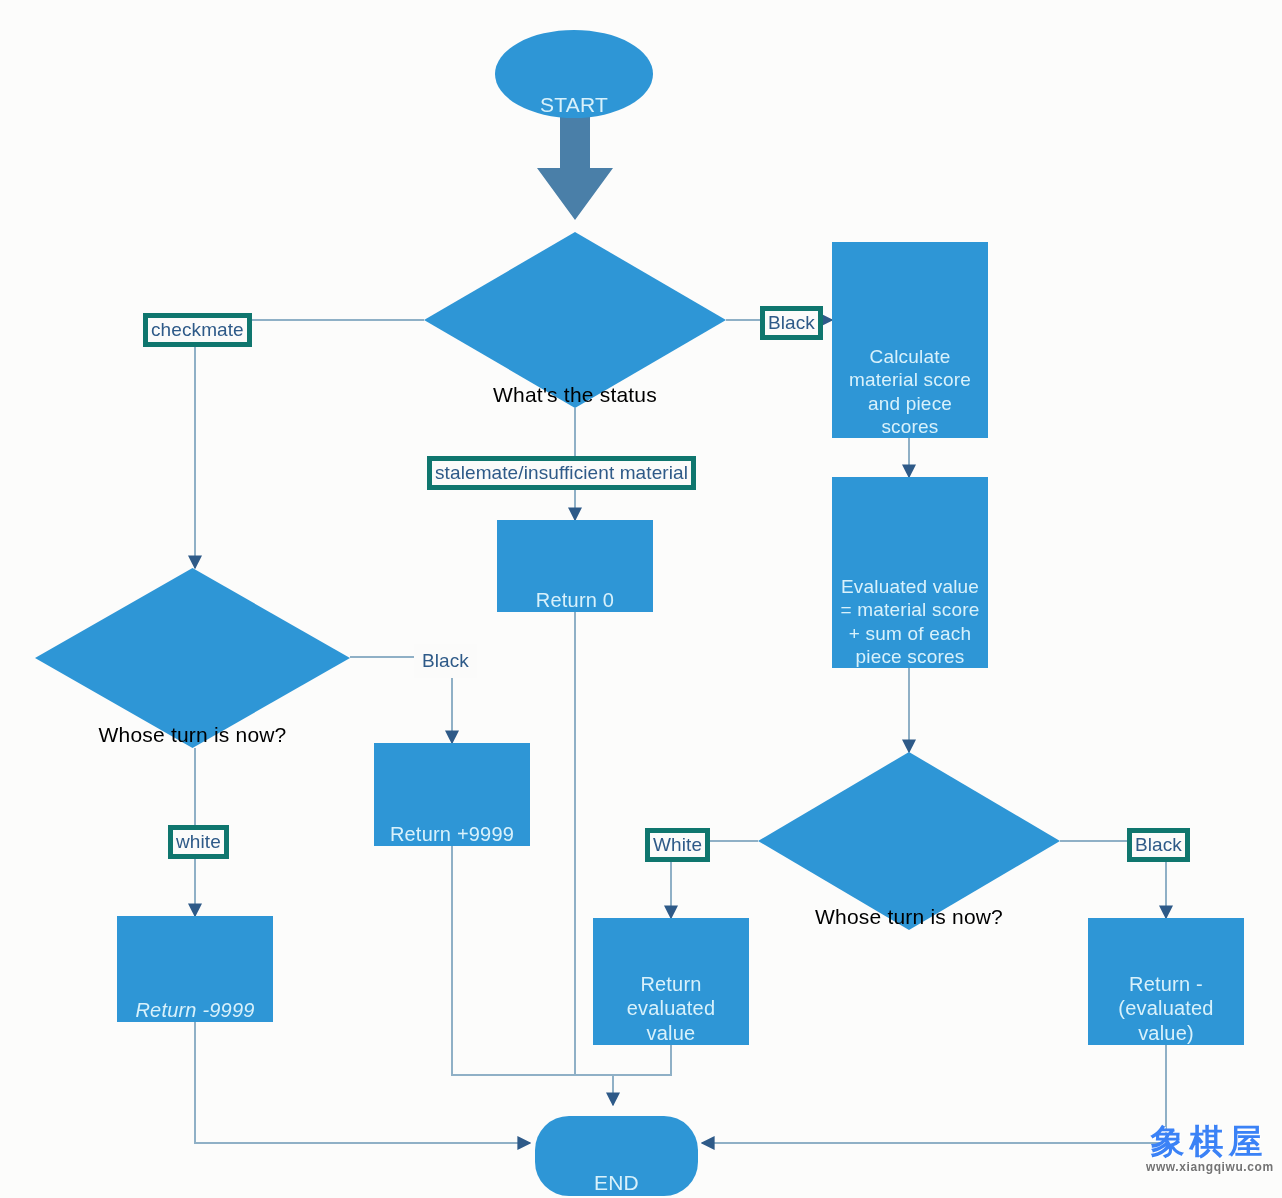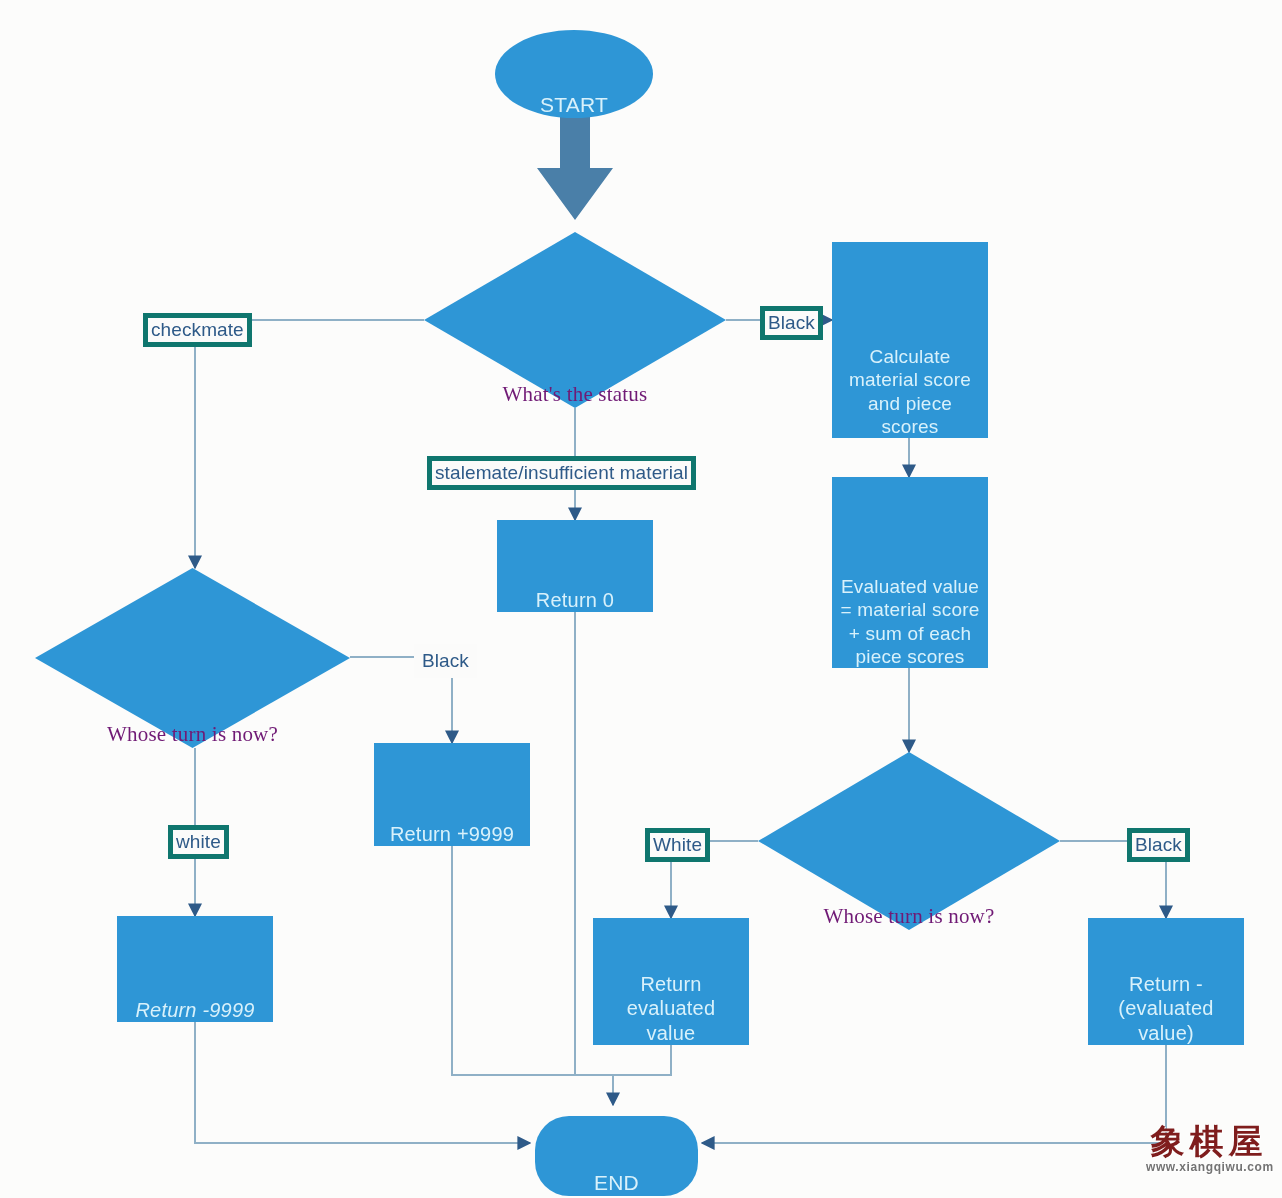--- a/index.html
+++ b/index.html
@@ -51,23 +51,22 @@
   .diamond-shape {
     position: absolute;
     left: 0; top: 0;
     width: 100%; height: 100%;
     background: #2e96d6;
     clip-path: polygon(50% 0%, 100% 50%, 50% 100%, 0% 50%);
   }
   .diamond-label {
     position: relative;
     z-index: 2;
-    color: #701a75;
+    color: #000000;
     padding: 0 10px;
-    font-family: Liberation Serif, serif;
   }
   .edge-label {
     position: absolute;
     background: #fbfbfa;
     color: #2e5a88;
     font-size: 19px;
     white-space: nowrap;
     padding: 1px 3px;
     box-sizing: border-box;
     border: 5px solid #0f766e;
@@ -77,21 +76,21 @@
   .watermark {
     position: absolute;
     text-align: center;
     color: #c9d2d4;
     user-select: none;
   }
   .wm-main {
     font-size: 34px;
     font-weight: bold;
     letter-spacing: 5px;
-    color: #7f1d1d;
+    color: #3b82f6;
     text-shadow: 1px 1px 0 #ffffff;
     line-height: 1;
   }
   .wm-sub {
     font-size: 12px;
     font-weight: bold;
     letter-spacing: 0.6px;
     color: #737373;
     text-shadow: 1px 1px 0 #ffffff;
     margin-top: 2px;

